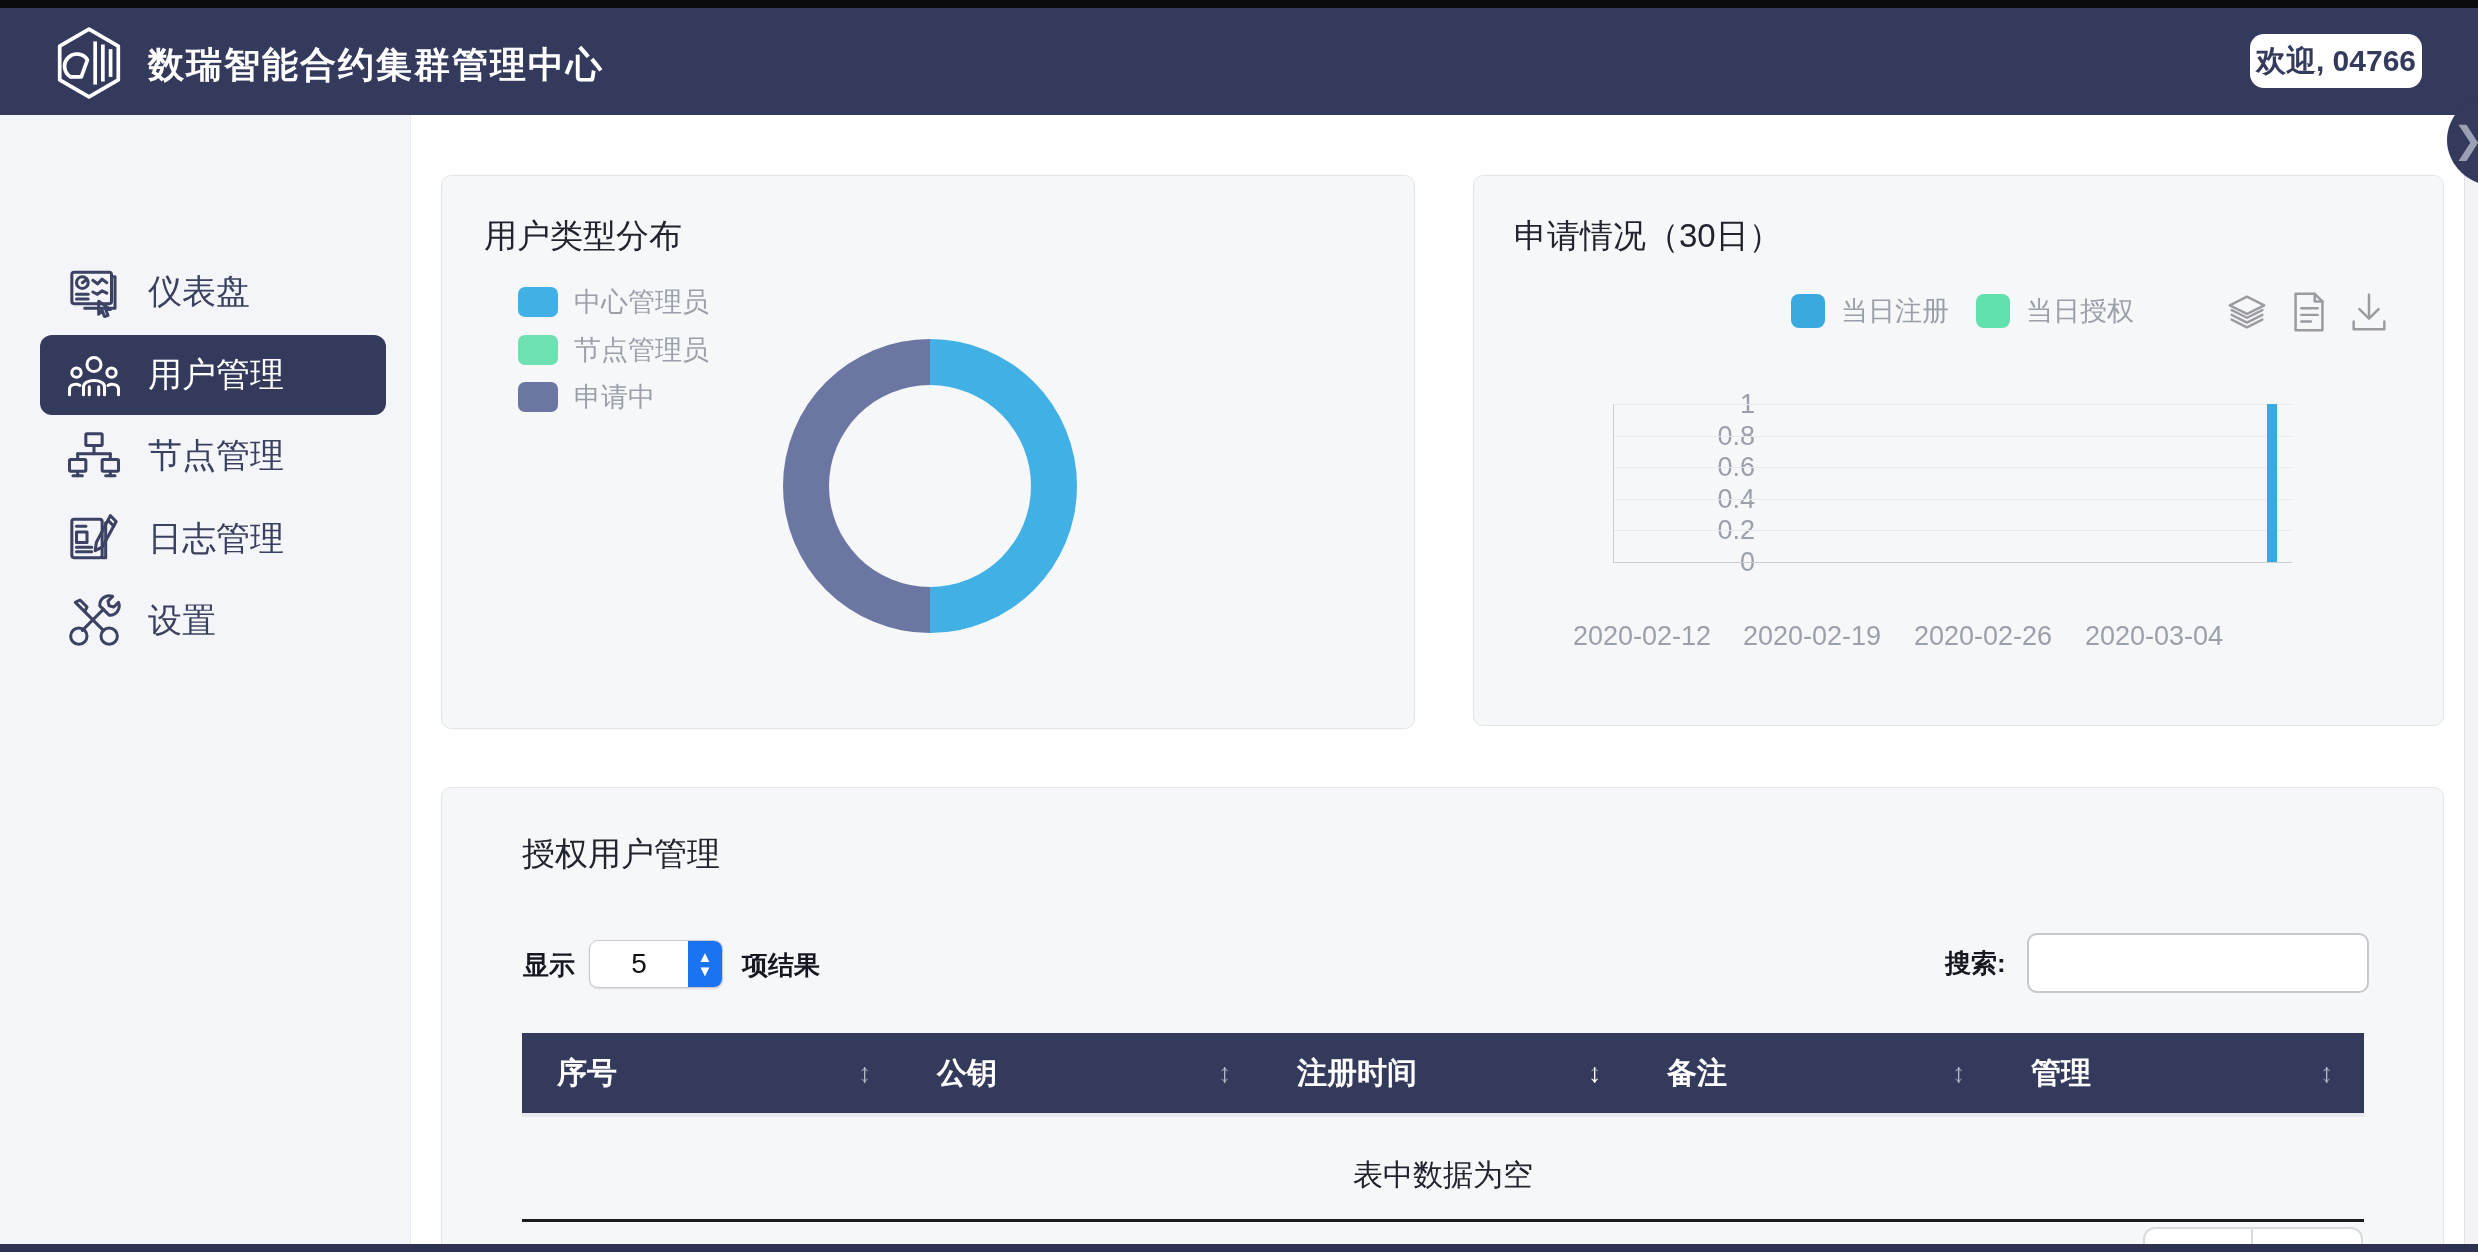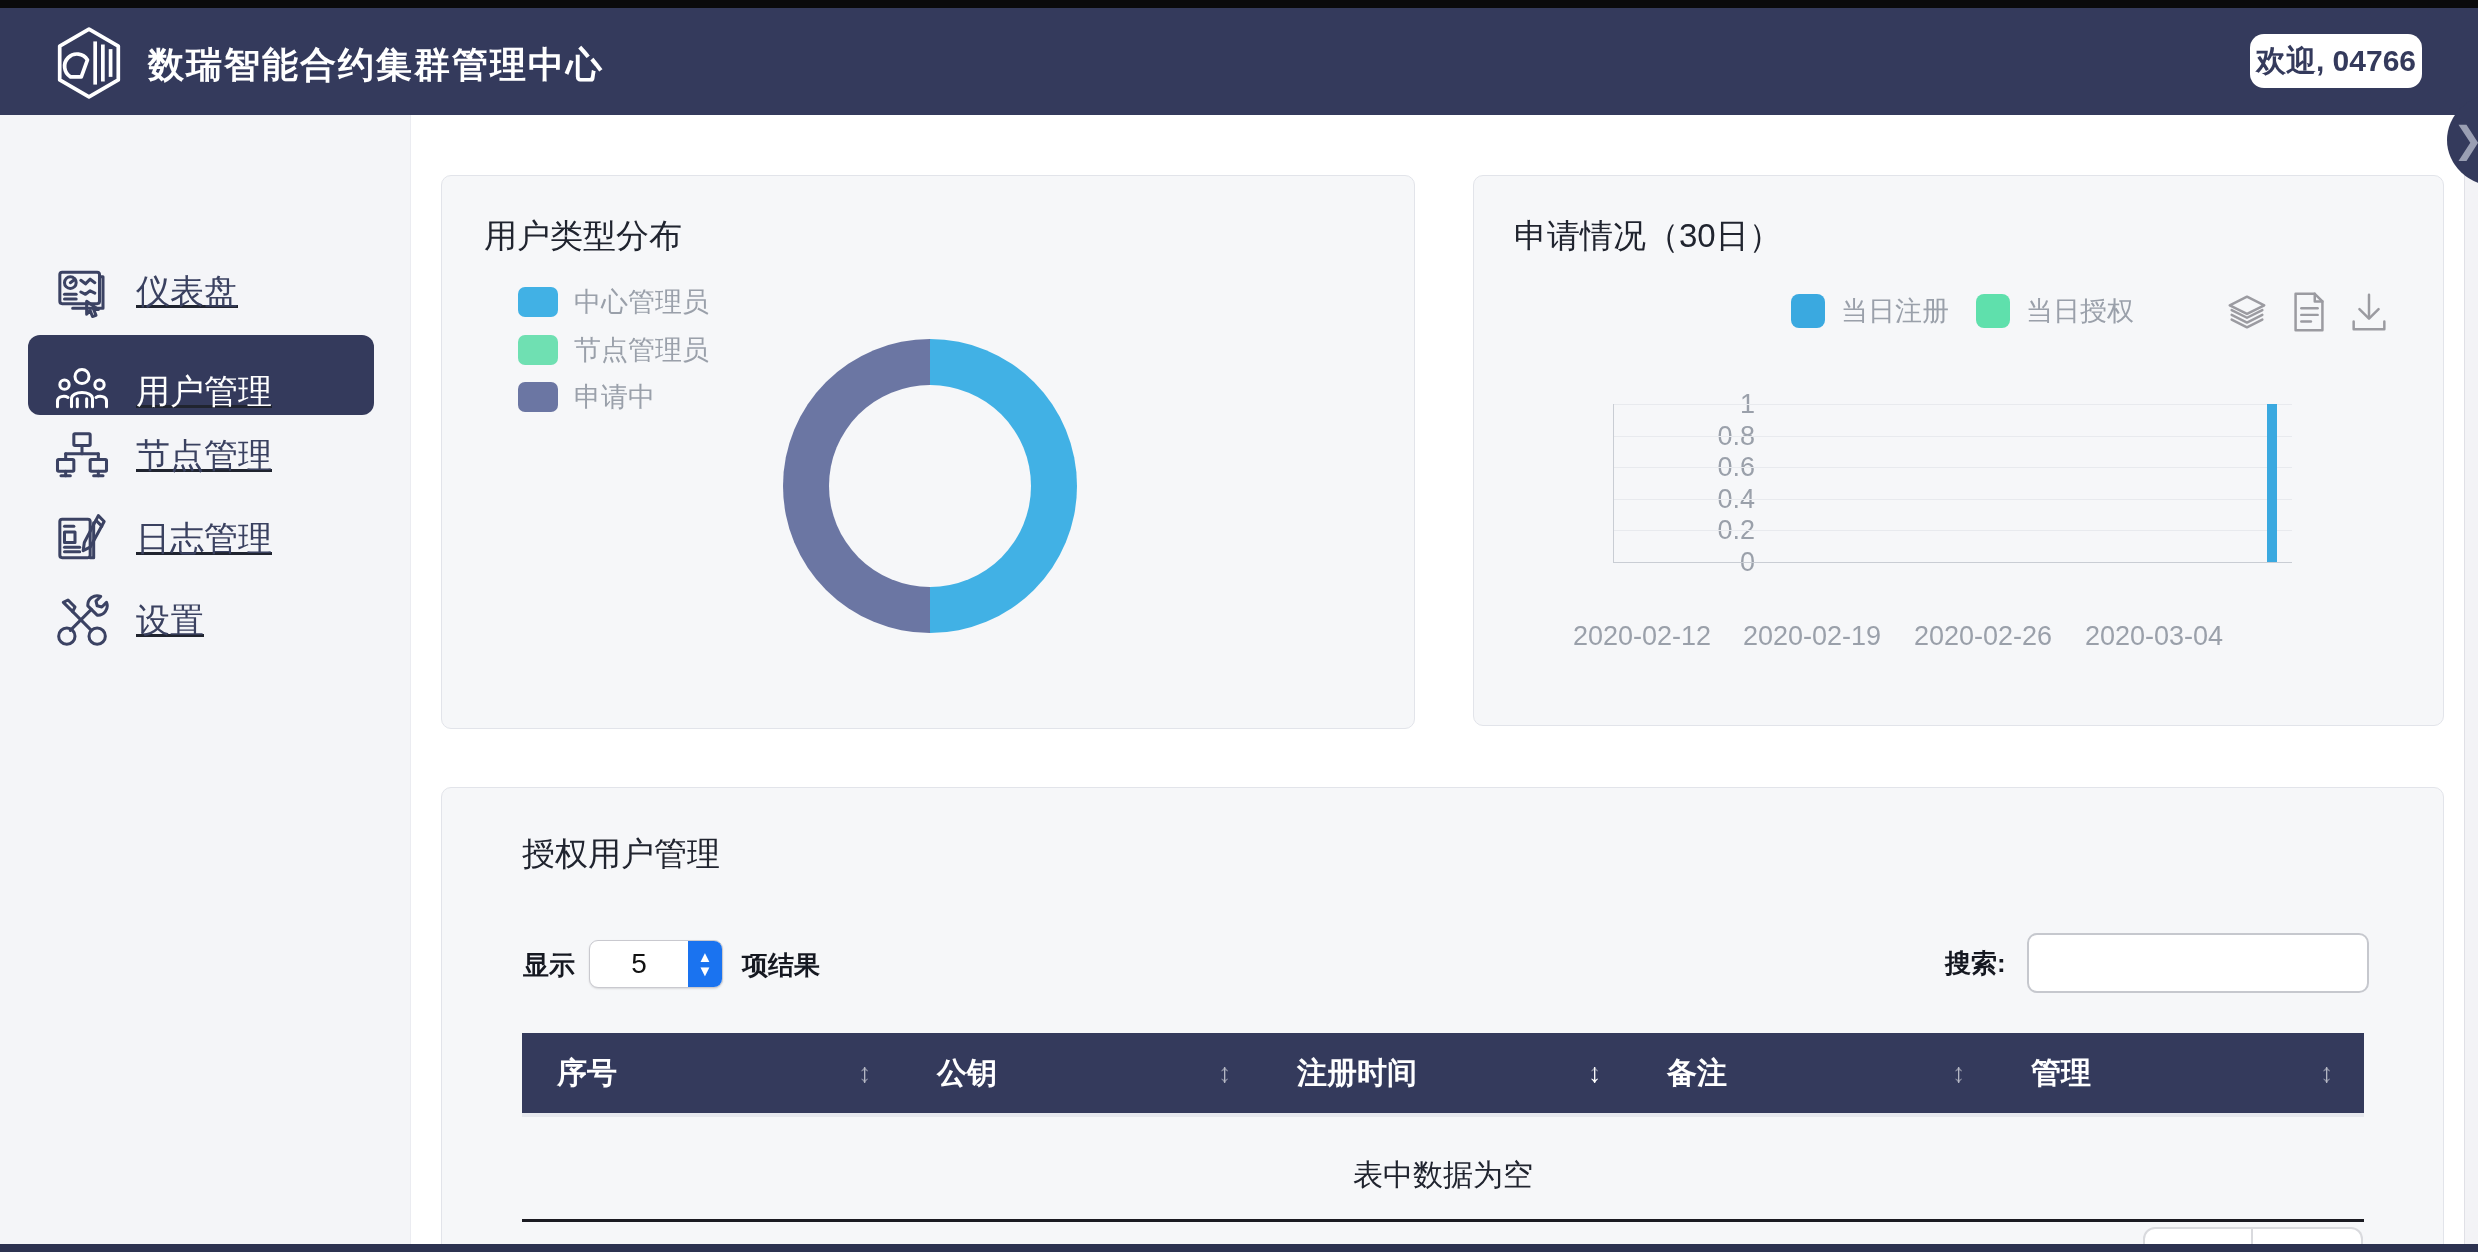--- a/index.html
+++ b/index.html
@@ -18,24 +18,24 @@
   #welcome-btn{left:2250px;top:26px;width:172px;height:54px;background:#ffffff;border-radius:14px;
     display:flex;align-items:center;justify-content:center;font-size:30px;font-weight:600;color:#343a5c;}
 
   
   #scroll-track{left:2464px;top:115px;width:14px;height:1129px;background:#f3f3f6;border-left:1px solid #e0e0e6;}
   #edge-tab{left:2447px;top:94px;width:92px;height:92px;border-radius:50%;background:#343a5c;z-index:25;
     display:flex;align-items:center;padding-left:6px;color:#9a9fb3;font-size:36px;}
 
   
   #sidebar{left:0;top:115px;width:410px;height:1129px;background:#f4f5f8;border-right:1px solid #ebecf1;}
-  .side-item{position:absolute;left:28px;width:346px;height:80px;display:flex;align-items:center;cursor:pointer;text-decoration:underline;}
+  .side-item{position:absolute;left:40px;width:346px;height:80px;display:flex;align-items:center;cursor:pointer;}
   .side-item .icon{width:56px;height:56px;margin-left:26px;flex:0 0 56px;}
   .side-item .lbl{margin-left:26px;font-size:34px;color:#3a4160;font-weight:500;}
-  .side-item.active{background:#343a5c;border-radius:12px;align-items:flex-end;}
+  .side-item.active{background:#343a5c;border-radius:12px;}
   .side-item.active .lbl{color:#ffffff;}
   .sicon{stroke:#3b4263;fill:none;stroke-width:2.6;stroke-linecap:round;stroke-linejoin:round;}
   .side-item.active .sicon{stroke:#ffffff;}
 
   
   .card{position:absolute;background:#f6f7f9;border:1px solid #e2e4ea;border-radius:10px;}
   #card-users{left:441px;top:175px;width:972px;height:552px;}
   #card-apps{left:1473px;top:175px;width:969px;height:549px;}
   #card-table{left:441px;top:787px;width:2001px;height:470px;}
   .card-title{position:absolute;font-size:33px;color:#20242f;font-weight:500;}

